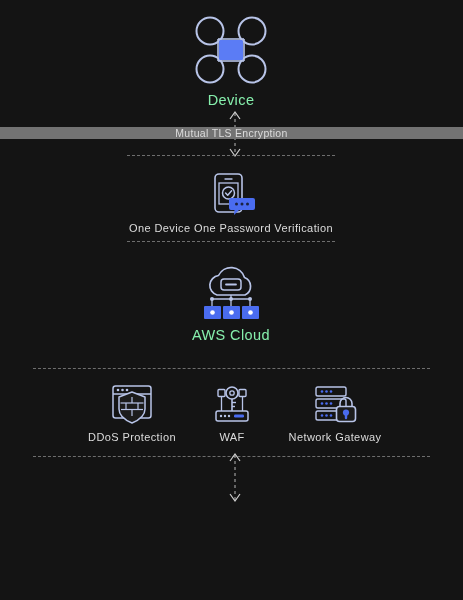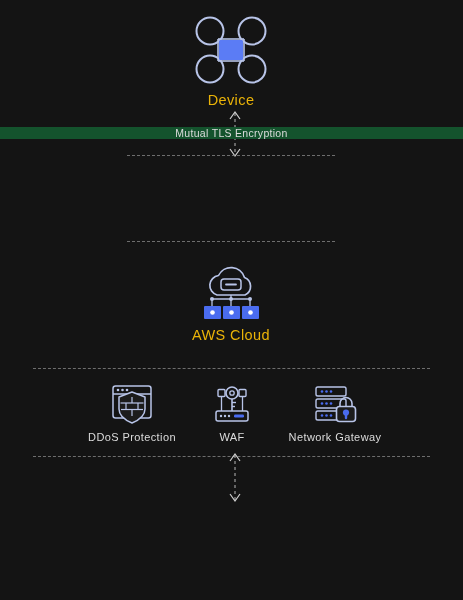--- a/index.html
+++ b/index.html
@@ -26,33 +26,33 @@
     position: absolute;
     display: flex;
     flex-direction: column;
     align-items: center;
     justify-content: flex-start;
   }
   .node-label {
     margin-top: 6px;
     text-align: center;
     white-space: nowrap;
-    color: #eab308;
+    color: #86efac;
     letter-spacing: 0.4px;
   }
   .label-lg { font-size: 14.5px; }
   .label-sm { font-size: 11px; color: #dcdcdc; }
   .flow-label {
     position: absolute;
     font-size: 10.5px;
     color: #dcdcdc;
     white-space: nowrap;
     text-align: center;
     letter-spacing: 0.3px;
-    background: #14532d;
+    background: #737373;
     padding: 0 5px;
   }
   .divider {
     position: absolute;
     height: 0;
     border-top: 1px dashed #8c8c8c;
     opacity: 0.75;
   }
   .arrow-svg { position: absolute; }
   svg { display: block; overflow: visible; }
@@ -83,20 +83,36 @@
     <svg width="20" height="48" viewBox="0 0 20 48">
       <line x1="10" y1="3" x2="10" y2="45" stroke="#a9a9a9" stroke-width="1.1" stroke-dasharray="3,3"></line>
       <path d="M5 9 L10 2 L15 9" fill="none" stroke="#cfcfcf" stroke-width="1.2"></path>
       <path d="M5 39 L10 46 L15 39" fill="none" stroke="#cfcfcf" stroke-width="1.2"></path>
     </svg>
   </div>
   <div class="flow-label" style="left:0; right:0; top:127px;">Mutual TLS Encryption</div>
 
   <div class="divider" style="left:127px; width:208px; top:155px;"></div>
 
+  <div class="node" style="left:131px; top:172px; width:200px;">
+    <span>
+      <svg width="56" height="44" viewBox="0 0 56 44">
+        <rect x="12" y="2" width="27" height="38" rx="4" fill="none" stroke="#b8c4e8" stroke-width="1.6"></rect>
+        <line x1="22" y1="7" x2="29" y2="7" stroke="#b8c4e8" stroke-width="1.4" stroke-linecap="round"></line>
+        <rect x="16" y="11" width="19" height="21" fill="none" stroke="#b8c4e8" stroke-width="1.3"></rect>
+        <circle cx="25.5" cy="21" r="6" fill="none" stroke="#b8c4e8" stroke-width="1.5"></circle>
+        <path d="M22.6 21 L24.7 23.2 L28.6 18.7" fill="none" stroke="#b8c4e8" stroke-width="1.5" stroke-linecap="round" stroke-linejoin="round"></path>
+        <path d="M28 26 H50 A2 2 0 0 1 52 28 V36 A2 2 0 0 1 50 38 H36 L31 43 L31.5 38 H28 A2 2 0 0 1 26 36 V28 A2 2 0 0 1 28 26 Z" fill="#4a6cf0"></path>
+        <circle cx="33.5" cy="32" r="1.5" fill="#1b2240"></circle>
+        <circle cx="39" cy="32" r="1.5" fill="#1b2240"></circle>
+        <circle cx="44.5" cy="32" r="1.5" fill="#1b2240"></circle>
+      </svg>
+    </span>
+    <span class="node-label label-sm">One Device One Password Verification</span>
+  </div>
 
   <div class="divider" style="left:127px; width:208px; top:241px;"></div>
 
   <div class="node" style="left:181px; top:265px; width:100px;">
     <span>
       <svg width="66" height="56" viewBox="0 0 66 56">
         <path d="M19 30 A10 10 0 0 1 20.5 10.5 A14 14 0 0 1 46.5 12.5 A9.5 9.5 0 0 1 47 30 Z" fill="none" stroke="#b8c4e8" stroke-width="1.7" stroke-linejoin="round"></path>
         <rect x="23" y="14" width="20" height="11" rx="3" fill="none" stroke="#b8c4e8" stroke-width="1.5"></rect>
         <line x1="28" y1="19.5" x2="38" y2="19.5" stroke="#b8c4e8" stroke-width="1.8" stroke-linecap="round"></line>
         <line x1="33" y1="30" x2="33" y2="34" stroke="#b8c4e8" stroke-width="1.3"></line>

